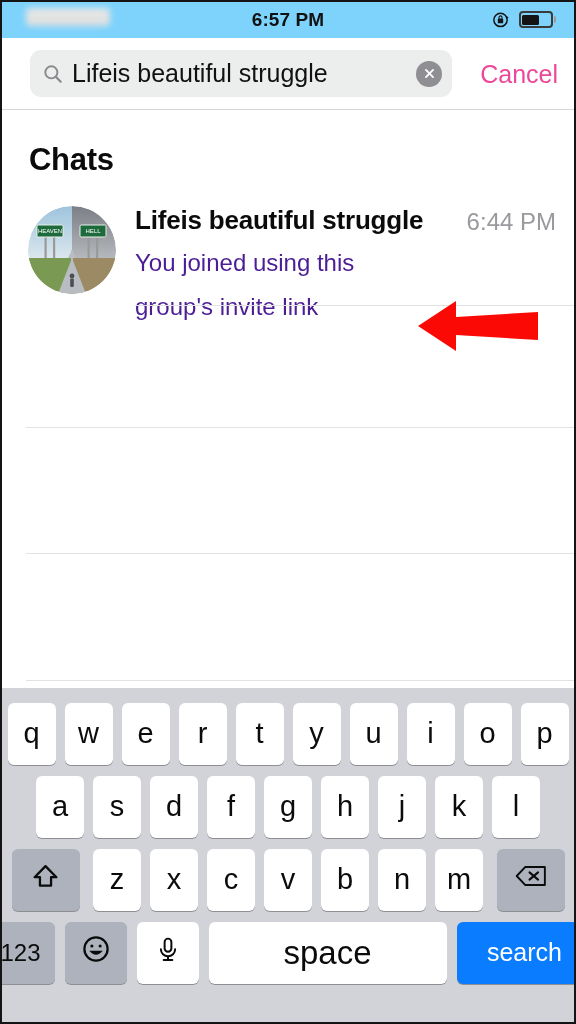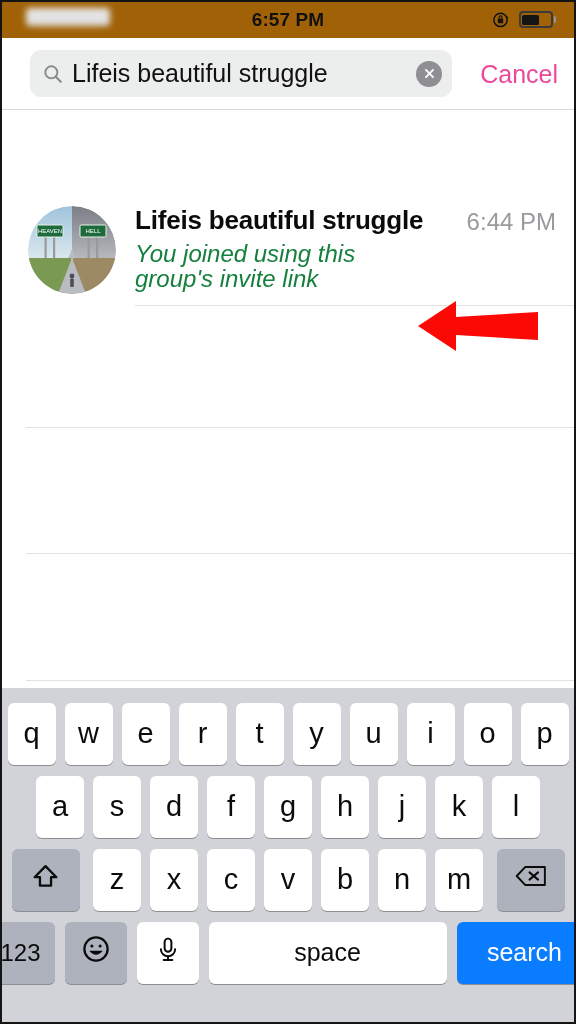--- a/index.html
+++ b/index.html
@@ -14,21 +14,21 @@
     width: 576px; height: 1024px;
     background: #ffffff;
     border: 2px solid #141414;
     overflow: hidden;
   }
 
   
   #status-bar {
     position: absolute; left: 0; top: 0;
     width: 572px; height: 36px;
-    background: #a16207;
+    background: #7dd3fc;
     display: flex; align-items: center; padding-left: 11px;
   }
   #carrier-redacted {
     position: absolute; left: 24px; top: 6px;
     width: 84px; height: 18px;
     border-radius: 4px;
     background: linear-gradient(180deg,#e8e8e8,#dedede);
     filter: blur(3px);
   }
   #status-time {
@@ -108,21 +108,21 @@
     font-size: 26px; font-weight: bold; color: #0b0b0b;
     letter-spacing: -.2px; white-space: nowrap;
   }
   #chat-time {
     position: absolute; right: 18px; top: 10px;
     font-size: 24px; color: #9a9a9e;
   }
   #chat-subtitle {
     position: absolute; left: 133px; top: 43px;
     width: 300px;
-    font-size: 24px; color: #15803d; line-height: 25px; font-style: italic;
+    font-size: 24px; color: #4c1d95; line-height: 44px;
   }
   .row-sep {
     position: absolute; height: 1px; background: #e2e2e4;
   }
 
   
   #annotation-arrow {
     position: absolute; left: 414px; top: 186px;
     width: 124px; height: 60px;
     pointer-events: none;
@@ -143,21 +143,21 @@
     background: #ffffff;
     border-radius: 6px;
     box-shadow: 0 1px 0 rgba(0,0,0,.32);
     display: flex; align-items: center; justify-content: center;
     font-size: 29px; color: #0b0b0b;
     height: 62px;
     flex: none;
   }
   .key.letter { width: 48px; margin: 0 4.5px; }
   .key.gray { background: #adb2bc; }
-  #key-space { width: 238px; margin: 0 5px; font-size: 25px; }
+  #key-space { width: 238px; margin: 0 5px; font-size: 33px; }
   #key-search {
     width: 136px; margin: 0 5px;
     background: #0a7cff; color: #ffffff; font-size: 25px;
   }
   #key-123 { width: 68px; margin-left: 8px; margin-right: 5px; font-size: 24px; }
   #key-emoji { width: 62px; margin: 0 5px; }
   #key-mic { width: 62px; margin: 0 5px; background:#ffffff; }
   #row3 { padding: 0 4px; }
   #key-shift { width: 68px; margin-left: 8px; margin-right: 9px; }
   #key-backspace { width: 68px; margin-left: 9px; margin-right: 8px; }
@@ -201,20 +201,21 @@
         <svg viewBox="0 0 24 24" width="17" height="17">
           <line x1="7" y1="7" x2="17" y2="17" stroke="#ffffff" stroke-width="2.6" stroke-linecap="round"></line>
           <line x1="17" y1="7" x2="7" y2="17" stroke="#ffffff" stroke-width="2.6" stroke-linecap="round"></line>
         </svg>
       </span>
     </div>
     <div id="cancel-button">Cancel</div>
   </div>
 
   <div id="results">
+    <div id="chats-header">Chats</div>
 
     <div id="chat-row">
       <div id="chat-avatar">
         <svg class="avatar-svg" viewBox="0 0 88 88">
           <defs>
             <clipPath id="circ">
                 <circle cx="44" cy="44" r="44"></circle>
               </clipPath>
             <linearGradient id="skyL" x1="0" y1="0" x2="0" y2="1">
               <stop offset="0" stop-color="#9ec4dd"></stop>

